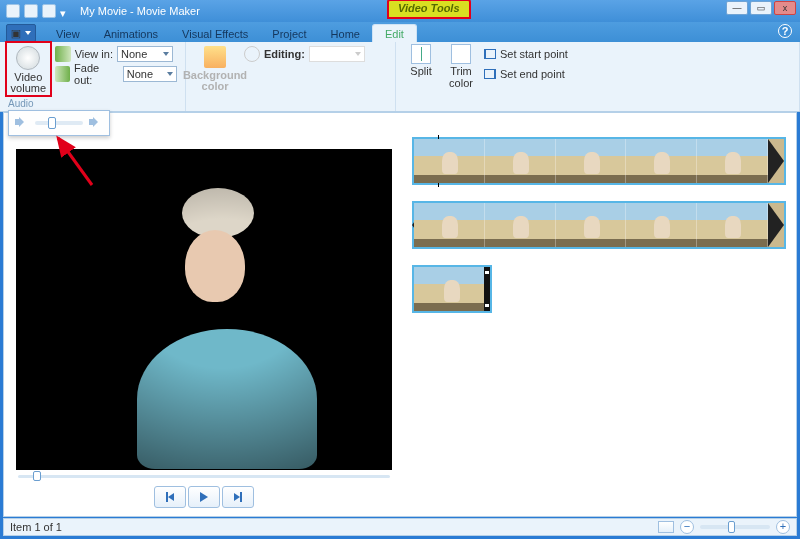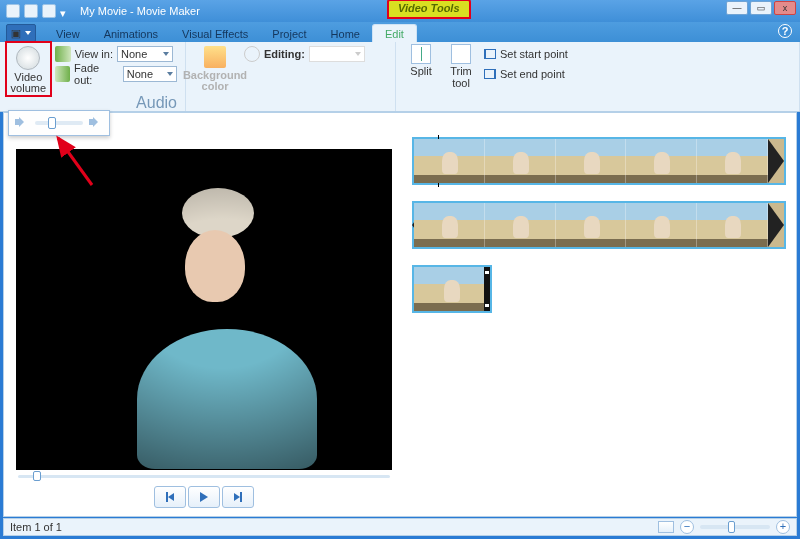--- a/index.html
+++ b/index.html
@@ -18,21 +18,21 @@
   
   .tabstrip{height:20px;background:linear-gradient(#4e9de0,#3d8fd6);display:flex;align-items:flex-end;padding-left:6px;position:relative;}
   .file-btn{width:30px;height:18px;background:#2f6fba;border:1px solid #235a99;border-radius:2px;display:flex;align-items:center;justify-content:center;color:#fff;margin-right:8px;}
   .file-caret{width:0;height:0;border-left:3px solid transparent;border-right:3px solid transparent;border-top:4px solid #fff;margin-left:4px;}
   .tab{padding:3px 12px 2px 12px;color:#14365c;cursor:default;}
   .tab.active{background:#eaf3fb;border:1px solid #cfe3f5;border-bottom:none;border-radius:3px 3px 0 0;color:#4a6;}
   .help{position:absolute;right:8px;top:2px;width:14px;height:14px;border-radius:50%;background:#3d8fd6;border:1px solid #fff;color:#fff;text-align:center;line-height:12px;font-weight:bold;}
   
   .ribbon{height:70px;background:#eaf3fb;border-bottom:1px solid #b5d0e8;display:flex;position:relative;}
   .group{border-right:1px solid #cfe0f0;padding:2px 8px 0 8px;display:flex;flex-direction:column;justify-content:space-between;}
-  .group-label{font-size:16px;color:#7698b8;text-align:right;padding-bottom:2px;}
+  .group-label{font-size:10px;color:#7698b8;text-align:left;padding-bottom:2px;}
   .bigbtn{width:42px;display:flex;flex-direction:column;align-items:center;gap:2px;padding-top:2px;}
   .bigbtn .ico{width:24px;height:24px;border-radius:50%;background:radial-gradient(#fff,#cfd8dc);border:1px solid #b0b8bf;position:relative;}
   .bigbtn .lbl{text-align:center;line-height:11px;}
   .hl-red{outline:2px solid #e1001a;outline-offset:1px;}
   .row{display:flex;align-items:center;gap:4px;height:20px;}
   .combo{width:56px;height:16px;background:#fff;border:1px solid #9cb8d4;display:flex;align-items:center;justify-content:space-between;padding:0 3px;}
   .combo .dd{width:0;height:0;border-left:3px solid transparent;border-right:3px solid transparent;border-top:4px solid #5a7da0;}
   .dim{color:#b2b2b2;font-weight:bold;}
   .ico16{width:16px;height:16px;display:inline-block;}
   .bgcolor-ico{background:linear-gradient(#ffe08a,#f8b060);border-radius:2px;}
@@ -183,21 +183,21 @@
 
   <div class="group" style="flex:1">
     <div style="display:flex;gap:6px;align-items:flex-start">
       <div class="btncol">
         <div class="split-ico"></div>
         <span>Split</span>
       </div>
       <div class="btncol">
         <div class="trim-ico"></div>
         <span style="white-space:pre-line;text-align:center">Trim
-tool</span>
+color</span>
       </div>
       <div style="display:flex;flex-direction:column;gap:8px;padding-top:4px">
         <div class="ptrow">
           <span class="pt-ico pt-start"></span>
           <span>Set start point</span>
         </div>
         <div class="ptrow">
           <span class="pt-ico pt-end"></span>
           <span>Set end point</span>
         </div>

